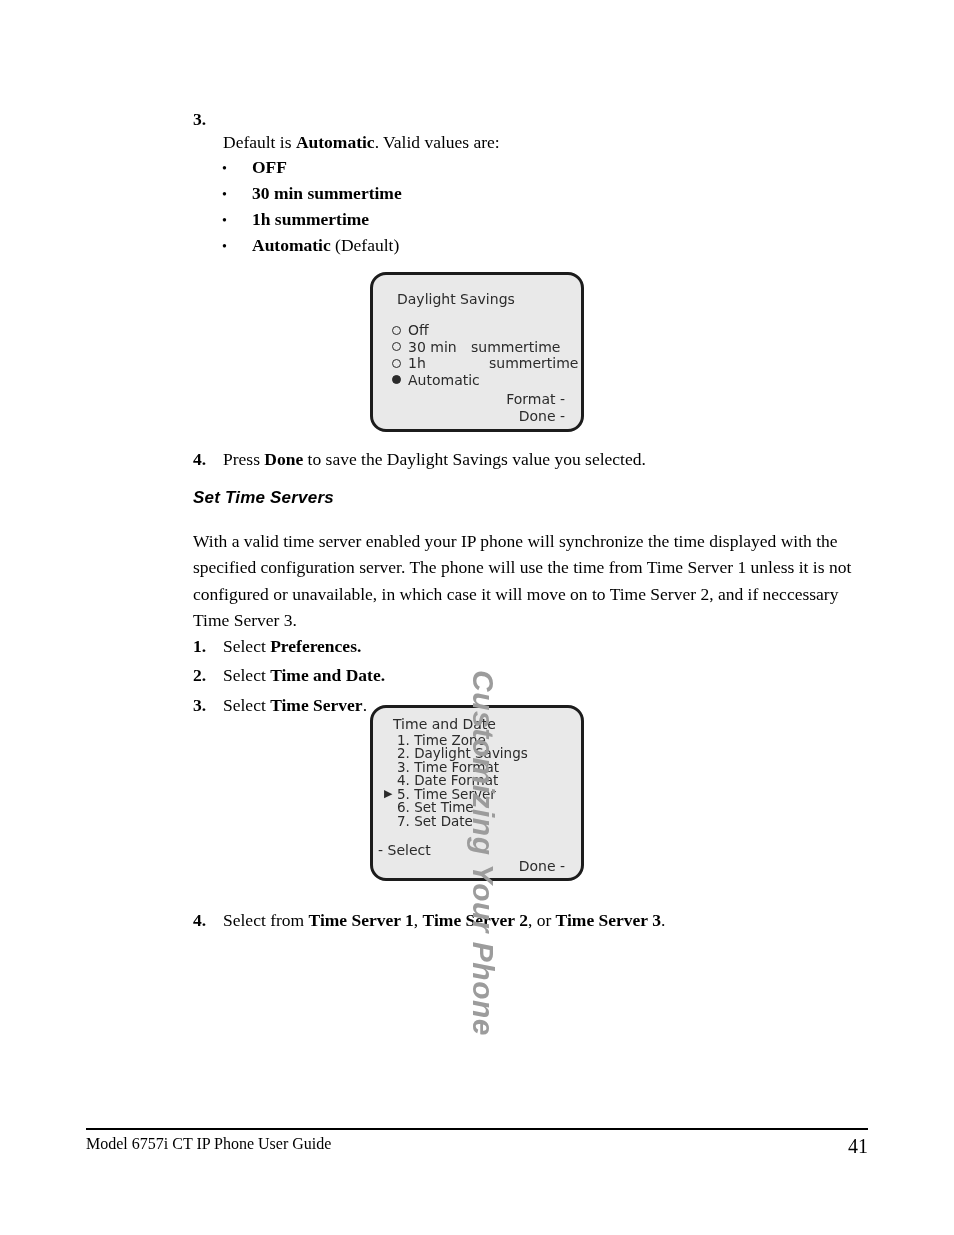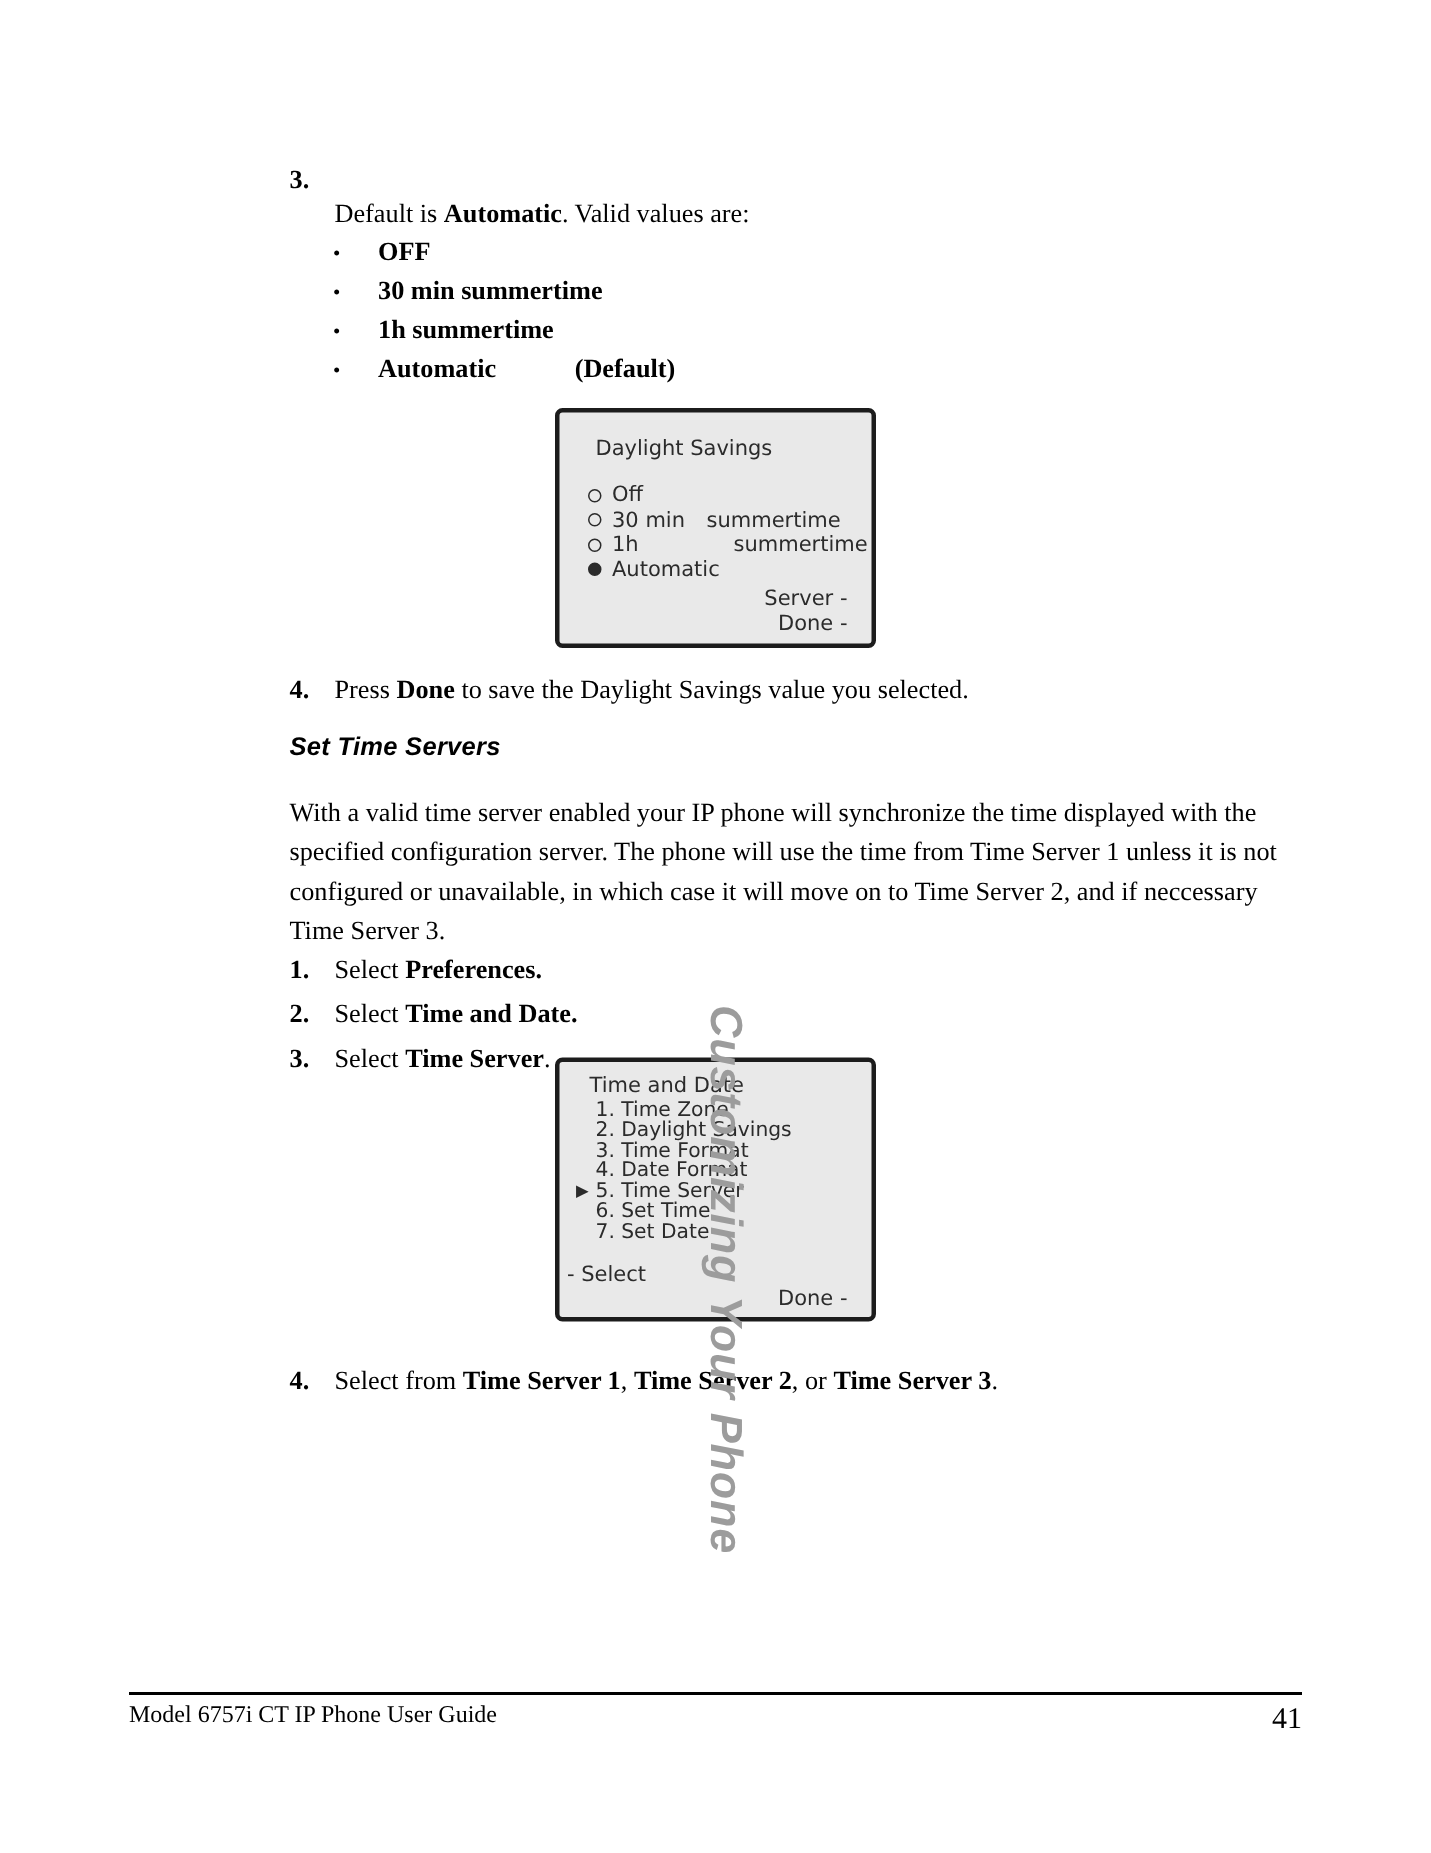--- a/index.html
+++ b/index.html
@@ -71,21 +71,21 @@
     height: 26px;
   }
   .bullet-dot {
     width: 30px;
     flex: 0 0 30px;
     font-size: 14px;
     line-height: 1;
     padding-top: 1px;
   }
   .bullet-text { font-weight: bold; }
-  .bullet-text .reg { font-weight: bold; margin-left: 48px; }
+  .bullet-text .reg { font-weight: normal; }
 
   
   .sec-heading {
     position: absolute;
     left: 193px;
     top: 488px;
     font-family: "Liberation Sans", "DejaVu Sans", sans-serif;
     font-weight: bold;
     font-style: italic;
     font-size: 17px;
@@ -101,21 +101,21 @@
     font-size: 17.5px;
     line-height: 1.5;
     text-align: left;
   }
 
   
   .lcd {
     position: absolute;
     background: #e9e9e9;
     border: 3px solid #1c1c1c;
-    border-radius: 5px;
+    border-radius: 16px;
     font-family: "DejaVu Sans", "Liberation Sans", sans-serif;
     color: #2b2b2b;
     box-sizing: border-box;
   }
   .lcd-title {
     position: absolute;
     font-size: 14px;
   }
   .lcd-list {
     position: absolute;
@@ -254,21 +254,21 @@
       </div>
 
       <div class="lcd-opt">
         <span class="radio on"></span>
         <span class="opt-label">Automatic</span>
       </div>
 
     </div>
 
     <div class="softkeys" style="right:16px; top:116px;">
-      <div>Server -</div>
+      <div>Format -</div>
       <div>Done -</div>
     </div>
 
   </div>
 
   <div class="step" style="left:193px; top:448px; width:620px;">
     <span class="step-num">4.</span>
     <span class="step-body"><span>Press </span><b>Done</b><span> to save the Daylight Savings value you selected.</span></span>
   </div>
 

